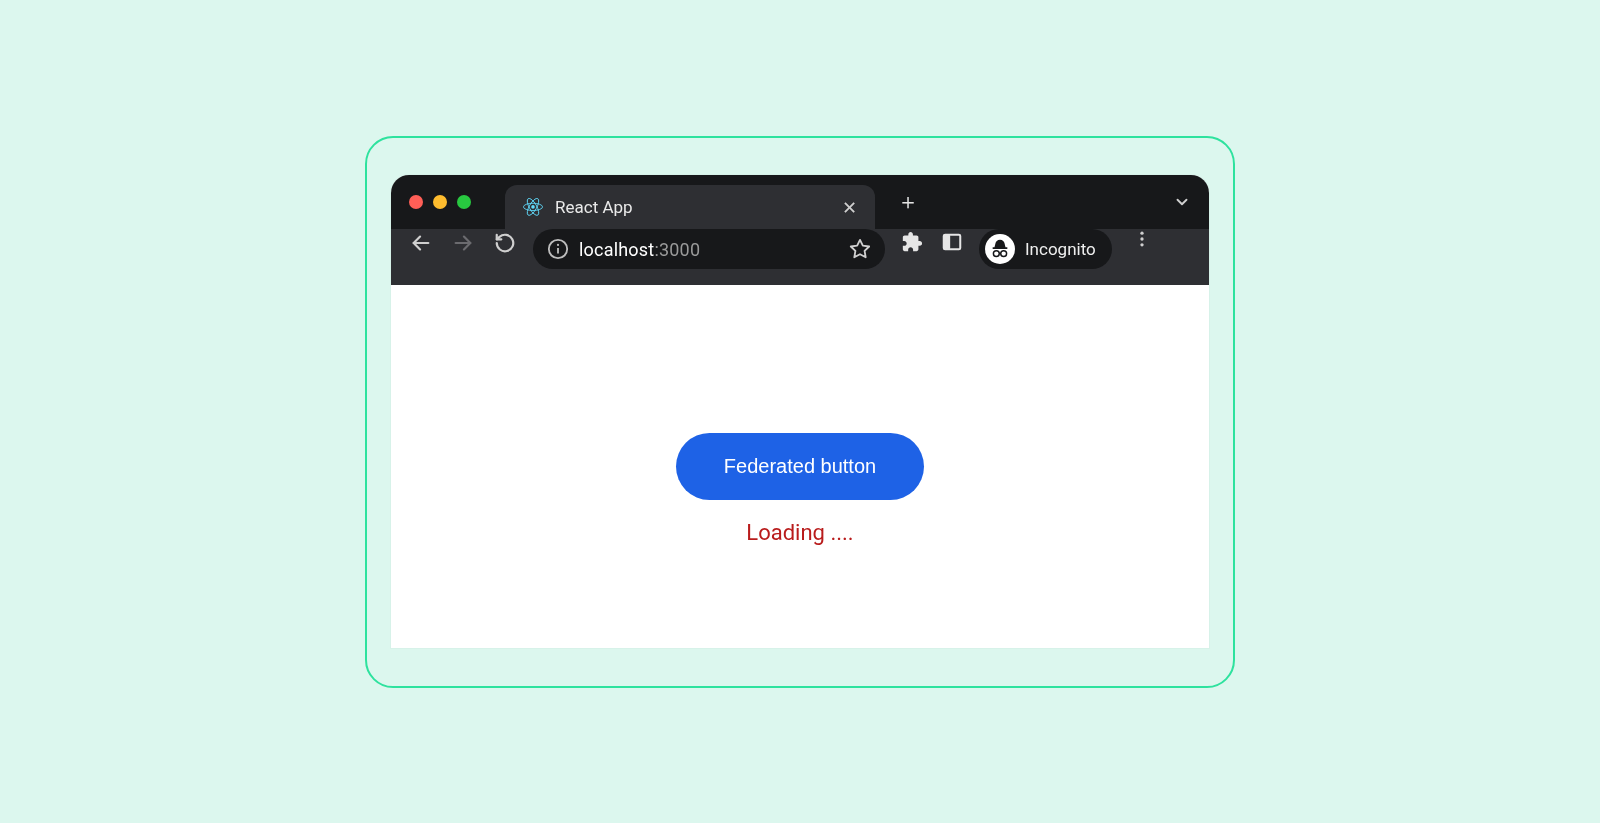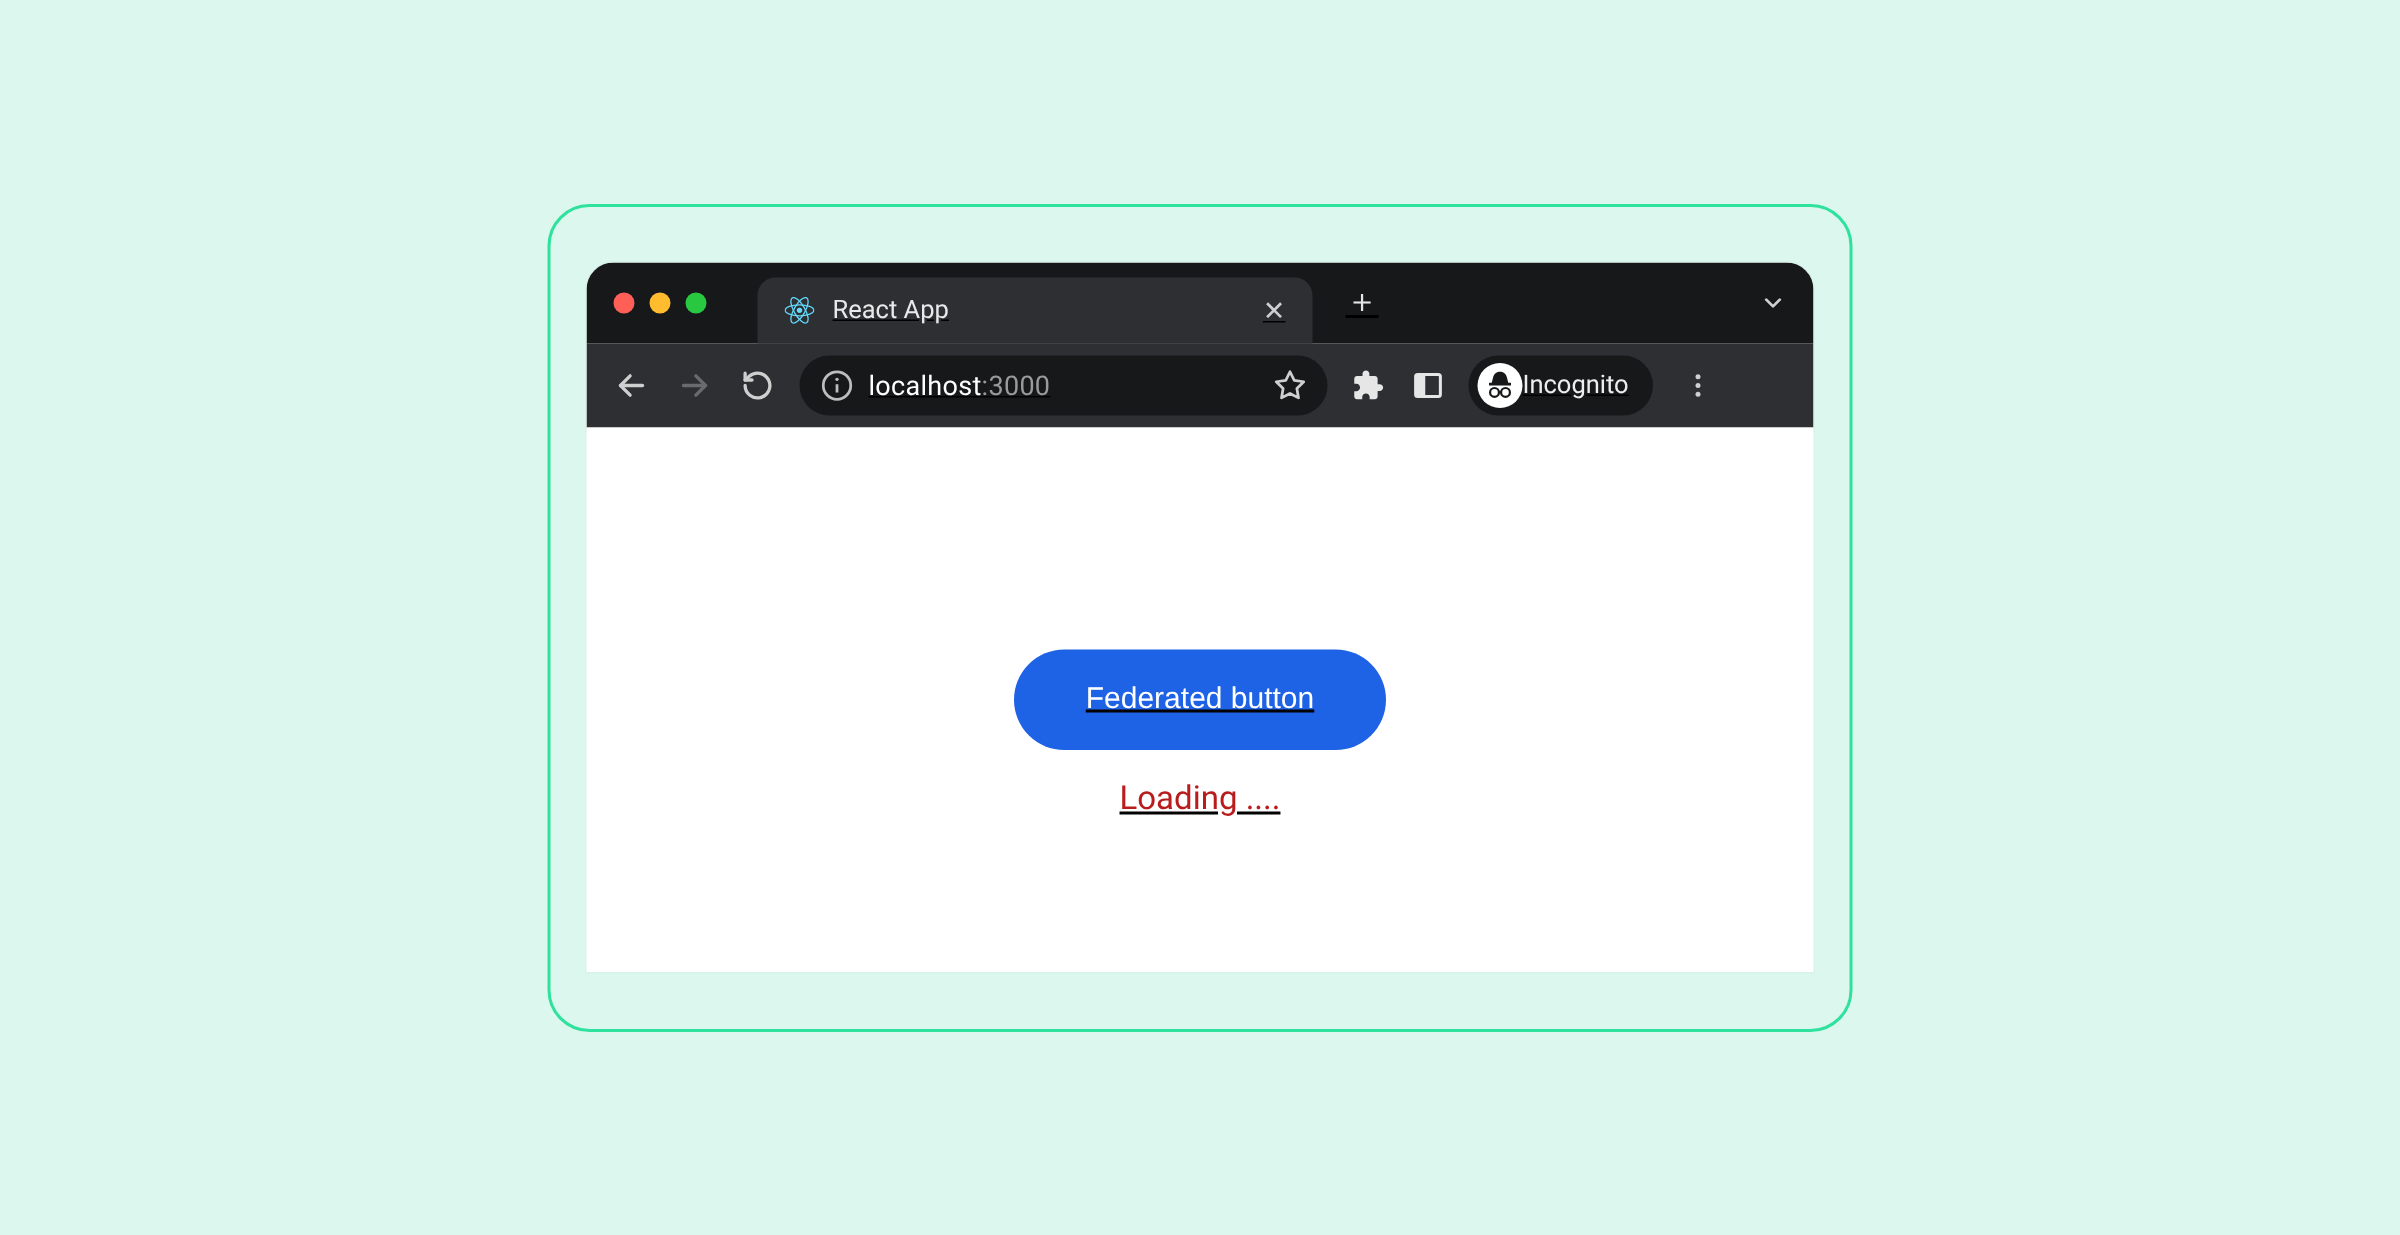--- a/index.html
+++ b/index.html
@@ -29,21 +29,20 @@
     }
     .browser-window {
       width: 818px;
       height: 473px;
       background: #fff;
       border-radius: 18px 18px 0 0;
       overflow: hidden;
       box-shadow: 0 0 0 1px rgba(0,0,0,0.02);
       display: flex;
       flex-direction: column;
-      text-decoration: underline;
     }
     .tab-strip {
       background: #17181a;
       height: 54px;
       display: flex;
       align-items: center;
       padding: 0 18px;
       position: relative;
     }
     .traffic-lights {
@@ -105,21 +104,21 @@
     }
     .tabs-menu svg {
       width: 18px;
       height: 18px;
     }
 
     .toolbar {
       background: #2e2f33;
       height: 56px;
       display: flex;
-      align-items: center;
+      align-items: flex-start;
       padding: 0 16px;
       gap: 14px;
     }
     .nav-btn {
       color: #cfcfcf;
       display: flex;
       align-items: center;
       justify-content: center;
       width: 28px;
       height: 28px;
@@ -177,20 +176,21 @@
     }
     .ext-icon svg { width: 22px; height: 22px; }
 
     .incognito-badge {
       background: #17181a;
       border-radius: 40px;
       height: 40px;
       display: flex;
       align-items: center;
       padding: 0 16px 0 6px;
+      gap: 10px;
       color: #eee;
     }
     .incognito-icon-circle {
       width: 30px;
       height: 30px;
       border-radius: 50%;
       background: #ffffff;
       display: flex;
       align-items: center;
       justify-content: center;

